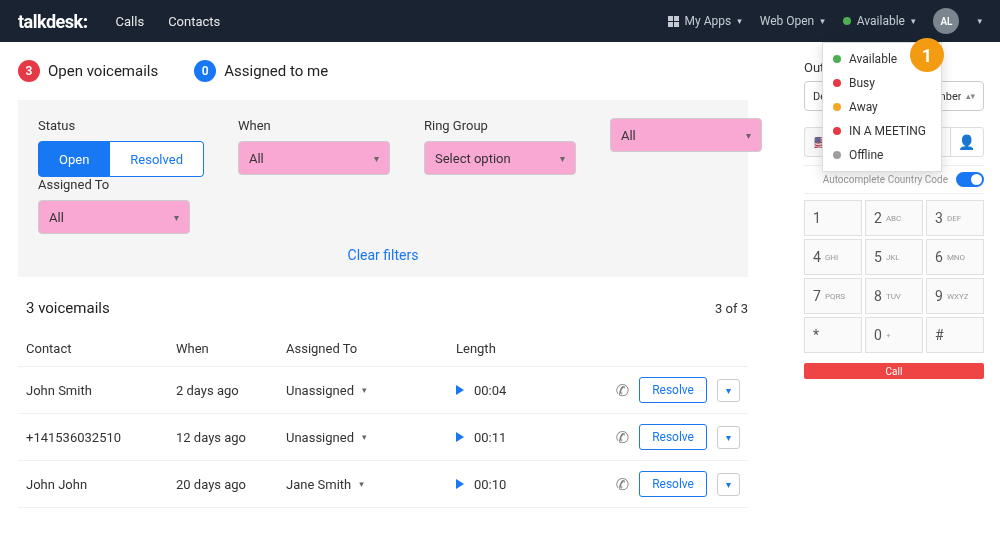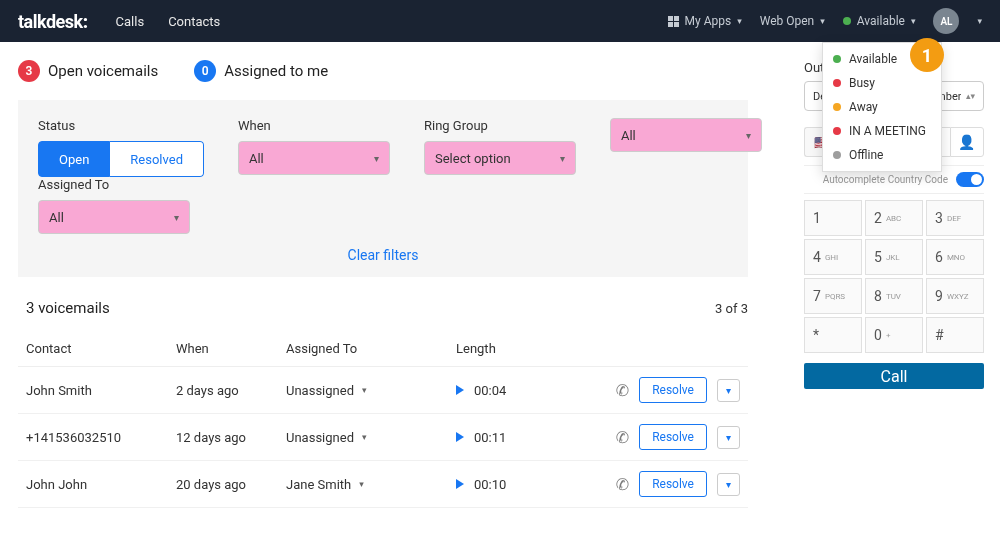--- a/index.html
+++ b/index.html
@@ -76,21 +76,21 @@
     .phone-input { flex:1; height:30px; border:1px solid #ddd; border-right:none; }
     .contact-btn { width: 34px; height:30px; border:1px solid #ddd; display:flex;align-items:center;justify-content:center; background:#fff; border-radius:0 3px 3px 0; color:#1877f2; font-size:14px; cursor:pointer; }
     .auto-row { display:flex; align-items:center; justify-content:flex-end; gap:8px; margin-top:8px; padding: 6px 0; border-bottom:1px solid #eee; border-top:1px solid #eee; }
     .auto-row span{ font-size:10px; color:#999; }
     .toggle { width:28px; height:15px; background:#1877f2; border-radius:8px; position:relative; }
     .toggle::after{content:'';position:absolute;right:2px;top:2px;width:11px;height:11px;background:#fff;border-radius:50%;}
     .dialpad { display:grid; grid-template-columns: repeat(3,1fr); gap:3px; margin-top:6px; }
     .key { height:36px; border:1px solid #e0e0e0; display:flex; align-items:center; padding:0 8px; gap:4px; cursor:pointer; background:#fafafa; }
     .key .num { font-size:14px; color:#555; }
     .key .ltr { font-size:8px; color:#999; }
-    .call-btn { width:100%; height:26px; background:#0369a1; color:#fff; font-size:16px; display:flex;align-items:center;justify-content:center; margin-top:10px; cursor:pointer; border-radius:2px; }
+    .call-btn { width:100%; height:16px; background:#ef4444; color:#fff; font-size:10px; display:flex;align-items:center;justify-content:center; margin-top:10px; cursor:pointer; border-radius:2px; }
 
     
     .status-dd { position: absolute; top: 42px; right: 58px; width: 120px; background: #fff; border: 1px solid #ddd; box-shadow: 0 4px 12px rgba(0,0,0,0.15); z-index: 100; padding: 4px 0; }
     .status-dd .item { display: flex; align-items: center; gap: 8px; padding: 5px 10px; font-size: 12px; color: #333; cursor: pointer; }
     .sdot { width: 8px; height: 8px; border-radius: 50%; flex-shrink: 0; }
 
     
     .marker { position: absolute; top: 38px; right: 56px; width: 34px; height: 34px; background: #f39c12; color: #fff; border-radius: 50%; display: flex; align-items: center; justify-content: center; font-size: 18px; font-weight: 700; z-index: 200; }
   </style>
 </head>

